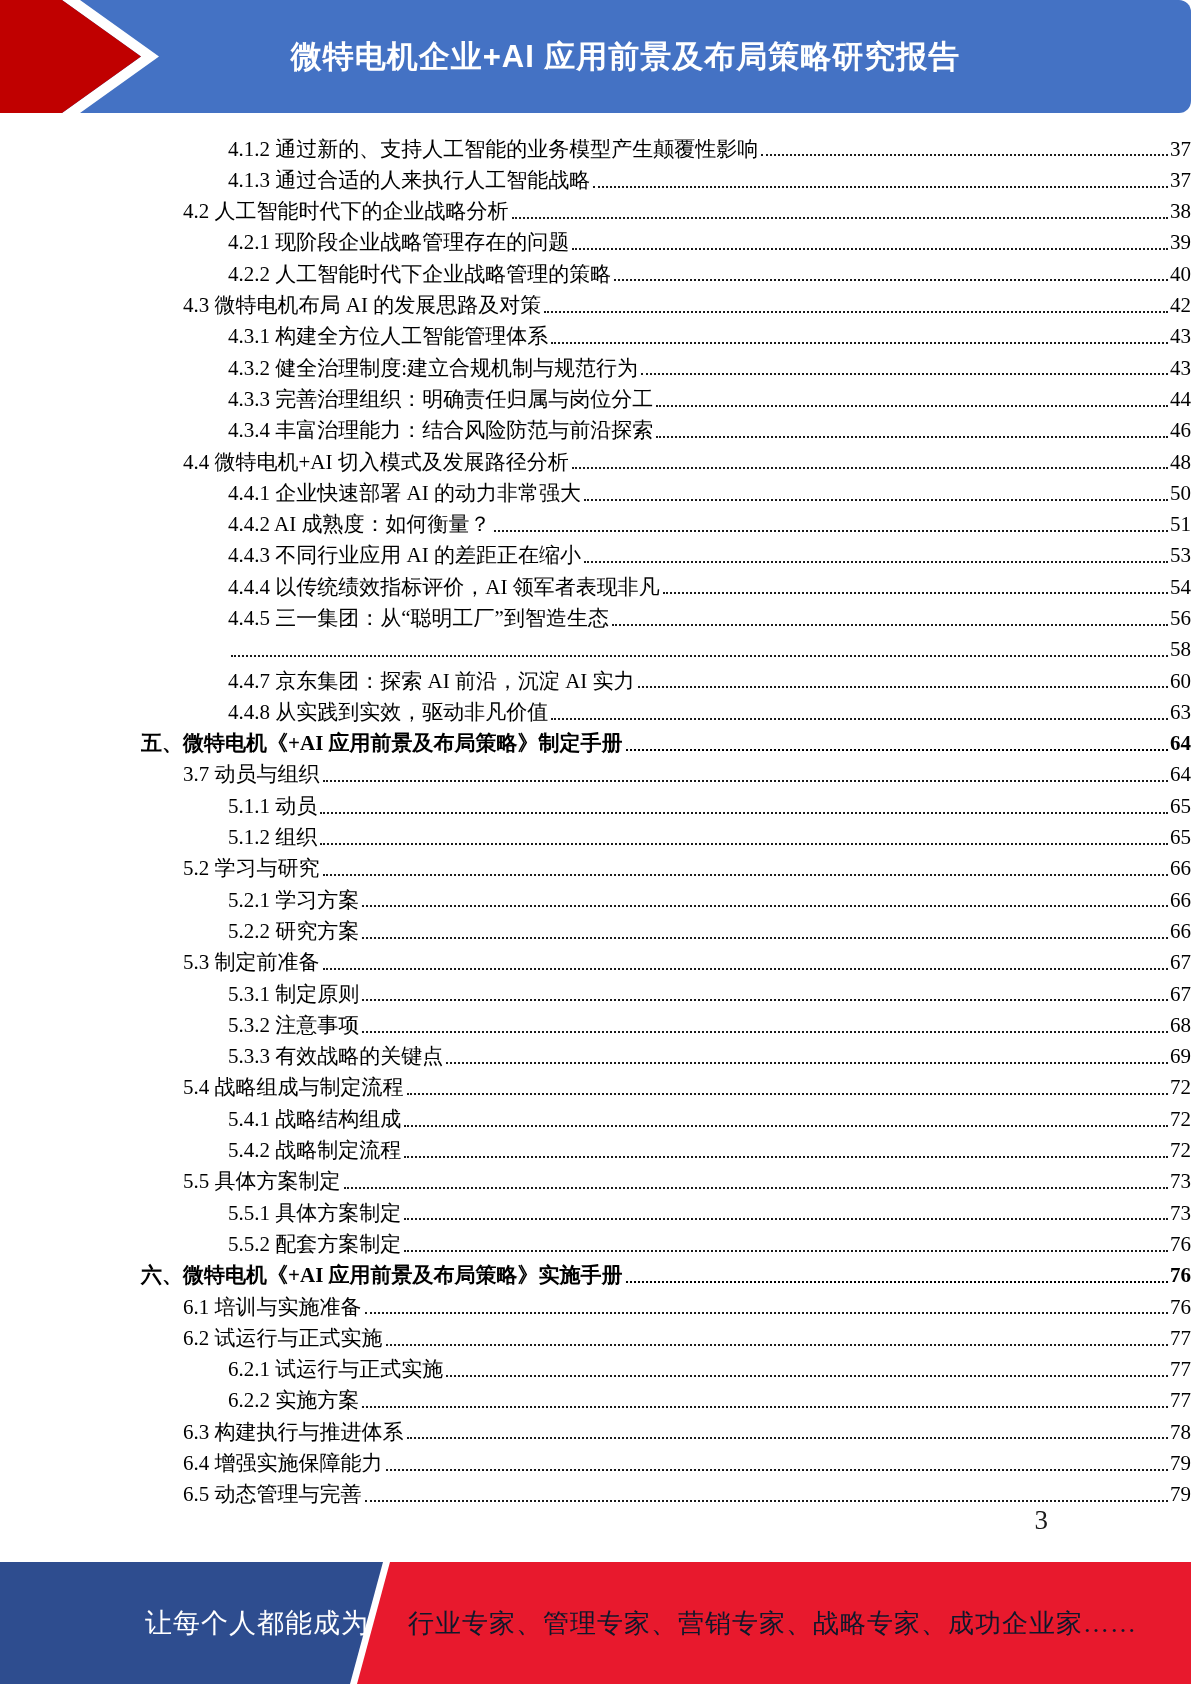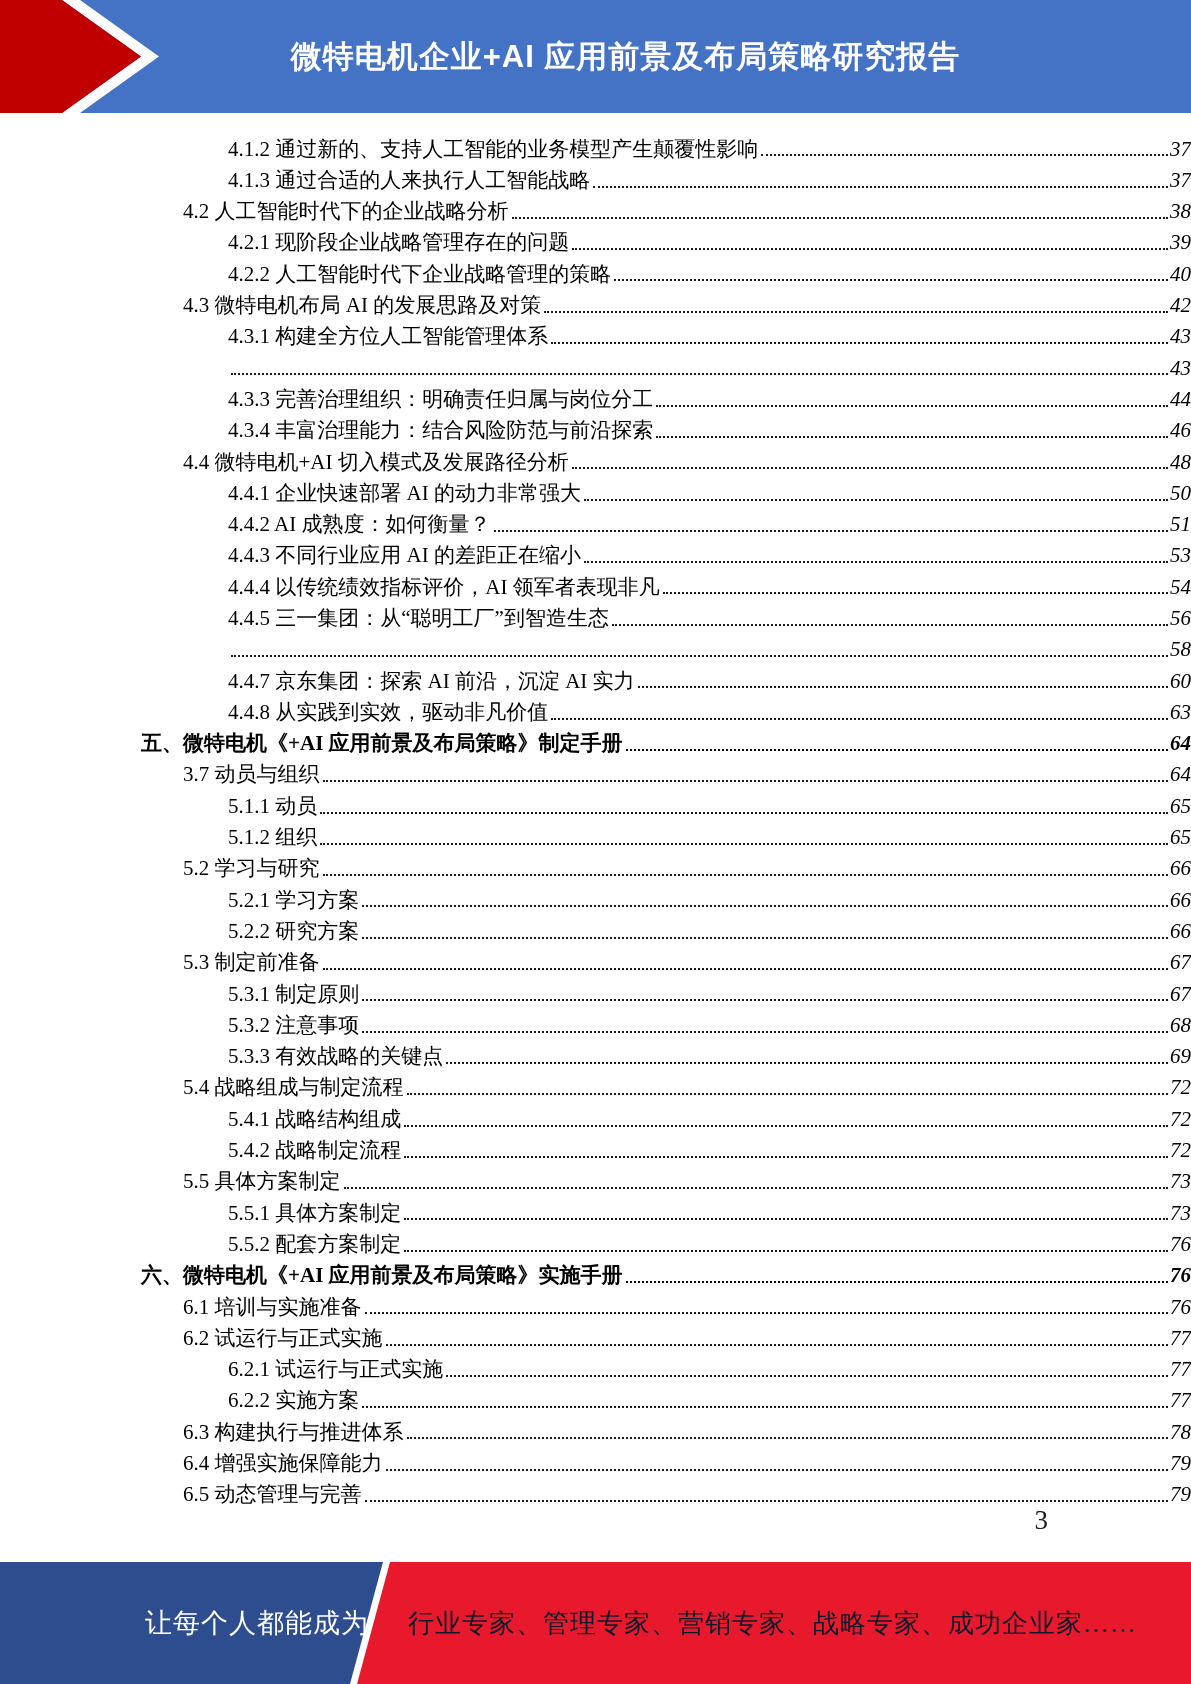--- a/index.html
+++ b/index.html
@@ -20,20 +20,21 @@
     position: absolute; inset: 0;
     width: 1191px; height: 1684px;
     background: #ffffff;
   }
 
   
   .header {
     position: absolute; top: 0; left: 0;
     width: 1191px; height: 113px;
     background: var(--header-blue);
+    border-radius: 12px;
   }
   .header-arrow {
     position: absolute; top: 0; left: 0;
     width: 170px; height: 113px;
   }
   .header-title {
     position: absolute; top: 0; left: 0; right: 0; height: 113px;
     display: flex; align-items: center; justify-content: center;
     padding-left: 60px;
     color: #ffffff;
@@ -59,21 +60,21 @@
   .toc-row.level-2 { padding-left: 183px; }
   .toc-row.level-3 { padding-left: 228px; }
   .toc-text { flex: 0 0 auto; line-height: 1.18; }
   .dots {
     flex: 1 1 auto;
     border-bottom: 2px dotted #1a1a1a;
     margin: 0 2px 5px 3px;
     min-width: 10px;
   }
   .toc-row.level-1 .dots { border-bottom-width: 2.5px; border-bottom-color: #000; }
-  .toc-page { flex: 0 0 auto; line-height: 1.18; font-style: italic; }
+  .toc-page { flex: 0 0 auto; line-height: 1.18; }
 
   
   .page-number {
     position: absolute; top: 1505px; right: 143px;
     font-size: 27px; color: #1a1a1a;
   }
 
   
   .footer {
     position: absolute; left: 0; bottom: 0;
@@ -143,20 +144,21 @@
     <span class="toc-page">42</span>
   </div>
 
   <div class="toc-row level-3">
     <span class="toc-text">4.3.1  构建全方位人工智能管理体系</span>
     <span class="dots"></span>
     <span class="toc-page">43</span>
   </div>
 
   <div class="toc-row level-3">
+    <span class="toc-text">4.3.2  健全治理制度:建立合规机制与规范行为</span>
     <span class="dots"></span>
     <span class="toc-page">43</span>
   </div>
 
   <div class="toc-row level-3">
     <span class="toc-text">4.3.3  完善治理组织：明确责任归属与岗位分工</span>
     <span class="dots"></span>
     <span class="toc-page">44</span>
   </div>
 

